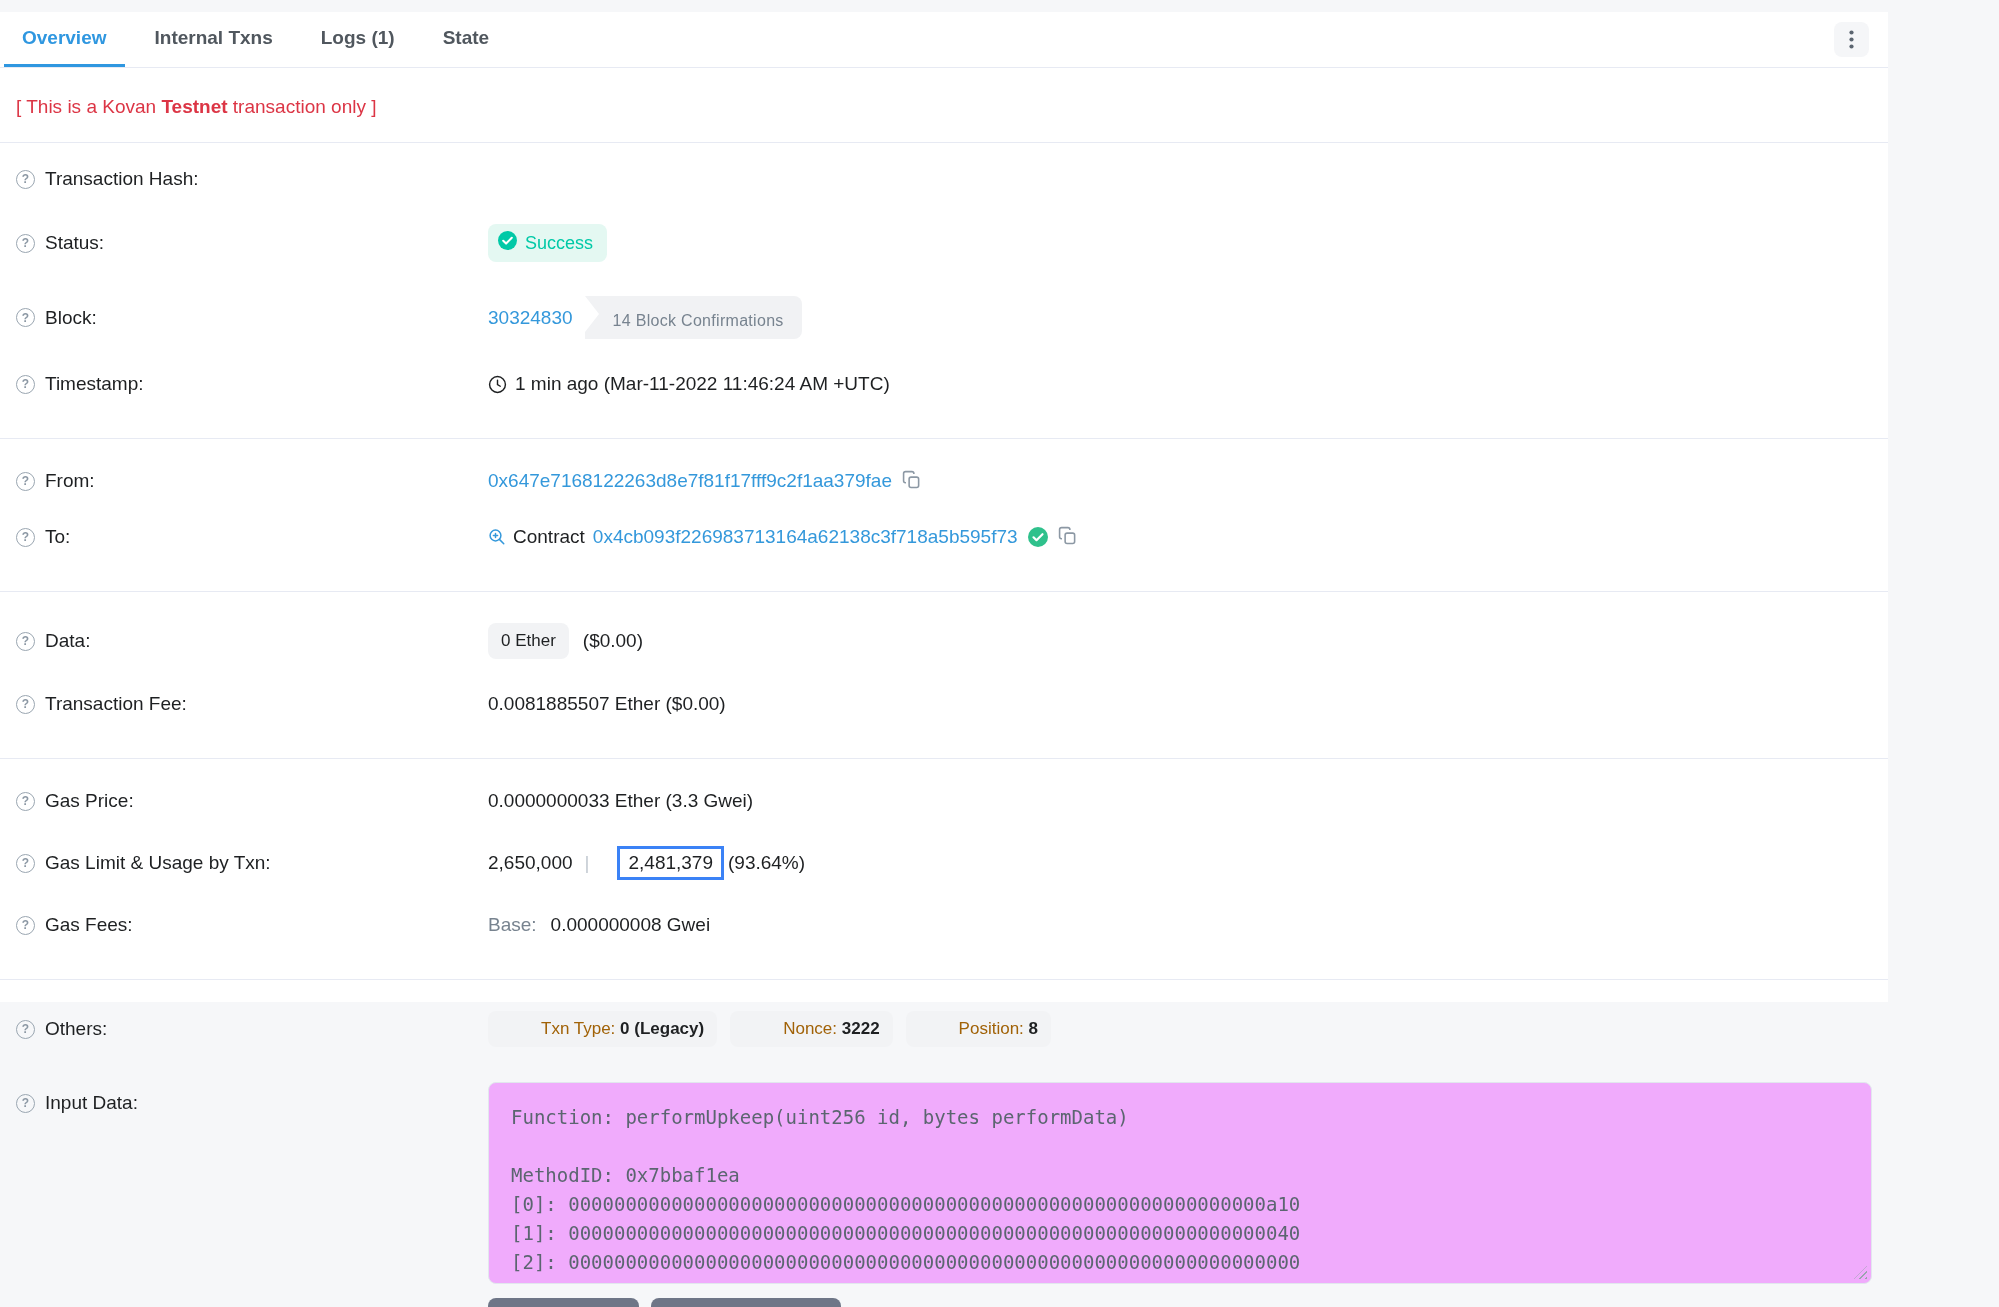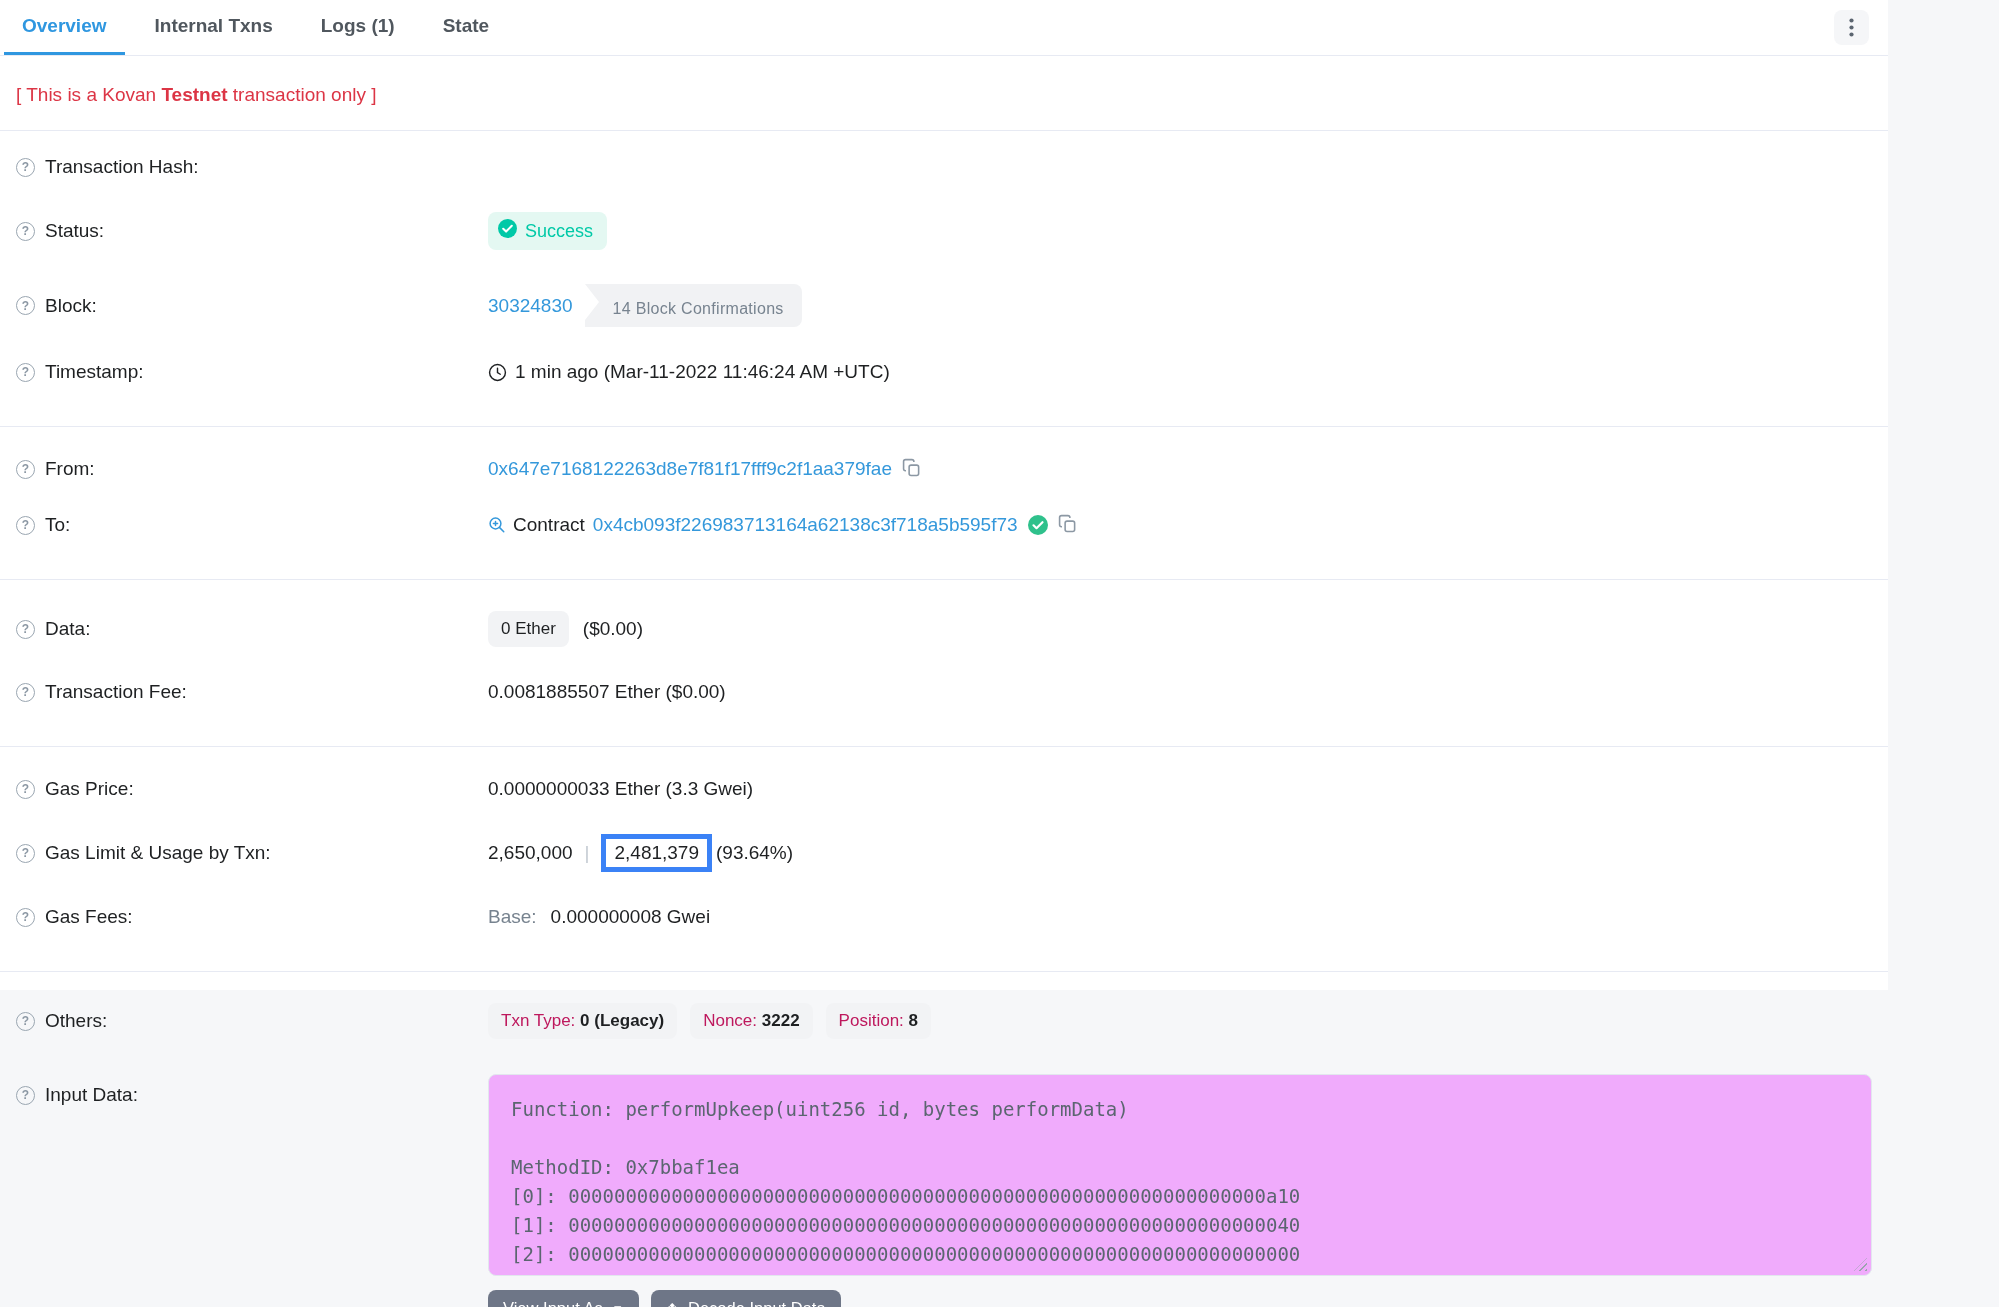--- a/index.html
+++ b/index.html
@@ -4,21 +4,21 @@
 <style>
   * { box-sizing: border-box; margin: 0; padding: 0; }
   html, body { width: 1999px; height: 1307px; overflow: hidden; }
   body {
     font-family: "Liberation Sans", sans-serif;
     font-size: 19px;
     color: #1e2022;
     background: #f6f7f9;
   }
   .card {
-    position: absolute; left: 0; top: 0;
+    position: absolute; left: 0; top: 12px;
     width: 1888px; height: 990px;
     background: #ffffff;
   }
 
   
   .tabbar {
     position: relative;
     display: flex; align-items: stretch;
     height: 56px;
     border-bottom: 1px solid #e7eaf3;
@@ -92,30 +92,30 @@
   .badge-conf::before {
     content: ""; position: absolute; left: 0; top: 0;
     border-style: solid; border-width: 18px 0 18px 14px;
     border-color: transparent transparent transparent #ffffff;
   }
   .badge-gray {
     display: inline-block;
     background: #f2f3f5; border-radius: 8px;
     padding: 8px 13px; font-size: 17px;
   }
-  .badge-gray .k { color: #be185d; }
+  .badge-gray .k { color: #a16207; margin-left: 40px; }
   .badge-gray .v { color: #1e2022; font-weight: 600; }
   .others-badges { display: inline-flex; gap: 13px; }
 
   
   .pipe { color: #c3cad1; margin: 0 12px; }
   .red-box {
     display: inline-block;
-    border: 5px solid #3b82f6;
-    padding: 3px 8px; margin-right: 4px;
+    border: 3px solid #3b82f6;
+    padding: 3px 8px; margin-right: 4px; margin-left: 16px;
   }
 
   
   .input-wrap { flex: 1; }
   .input-box {
     position: relative;
     width: 100%; height: 202px;
     background: #f0abfc;
     border: 1px solid #e2e7ee;
     border-radius: 8px;

